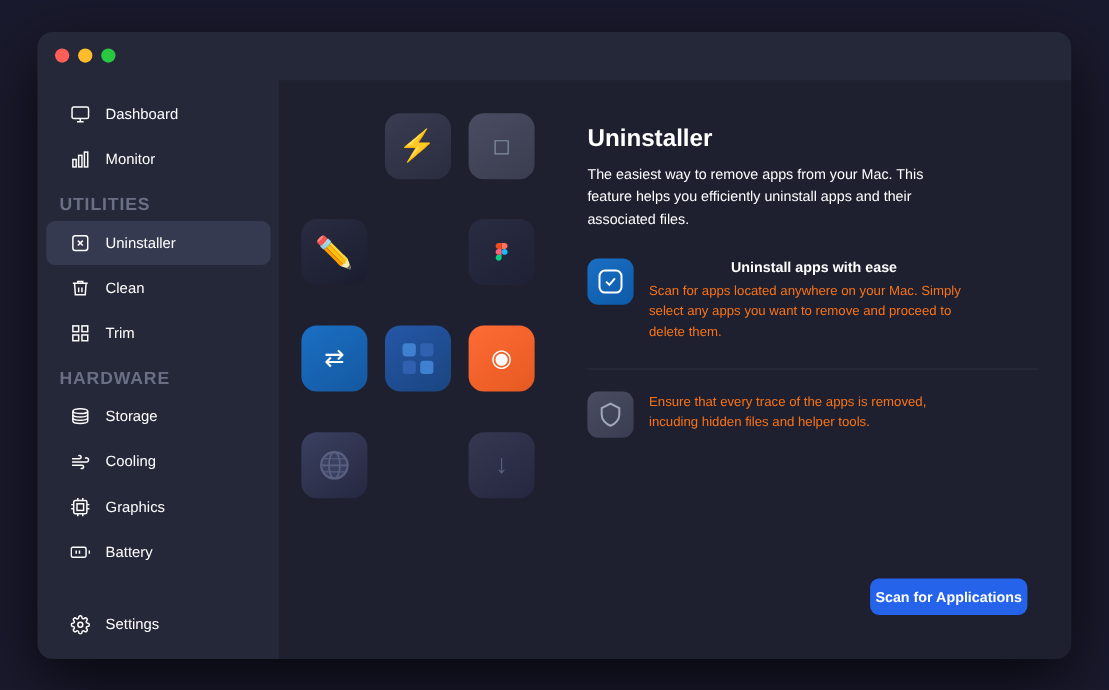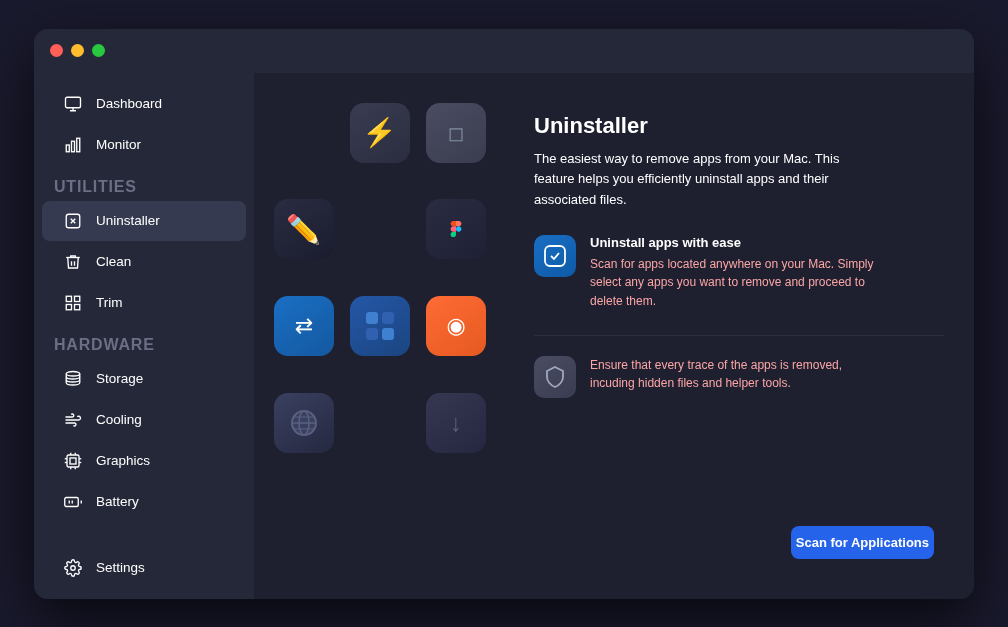--- a/index.html
+++ b/index.html
@@ -228,25 +228,26 @@
 
     .feature-icon-gray {
       background: linear-gradient(145deg, #4a4d62, #3a3c52);
     }
 
     .feature-text h3 {
       font-size: 13px;
       font-weight: 600;
       color: #ffffff;
       margin-bottom: 5px;
+      text-align: center;
     }
 
     .feature-text p {
       font-size: 12px;
-      color: #fca5a5;
+      color: #f97316;
       line-height: 1.55;
       max-width: 300px;
     }
 
     .divider {
       height: 1px;
       background: rgba(255,255,255,0.07);
       margin: 4px 0 20px 0;
     }
 

